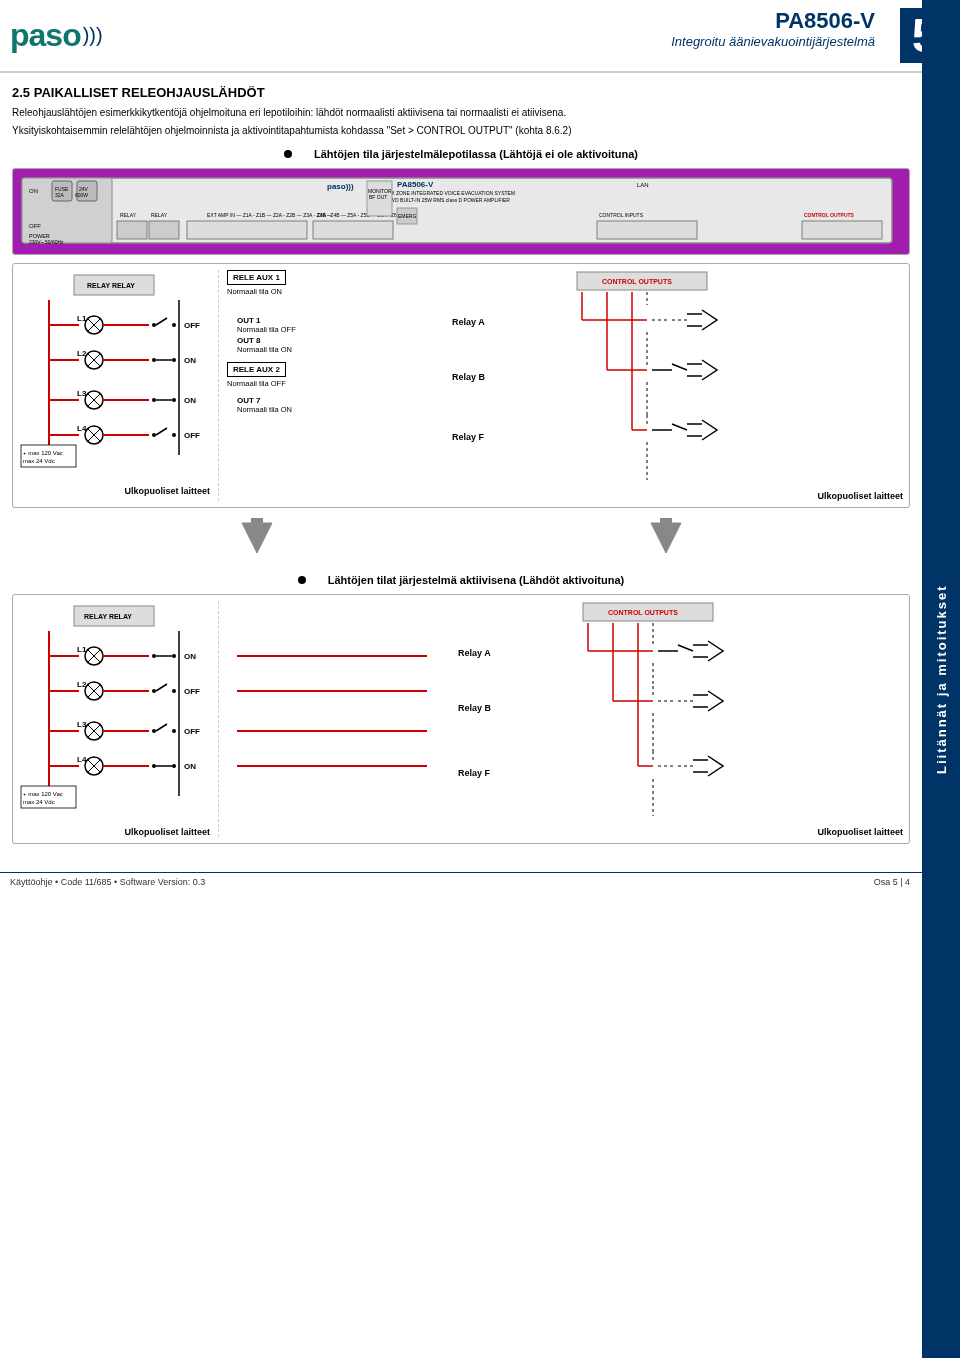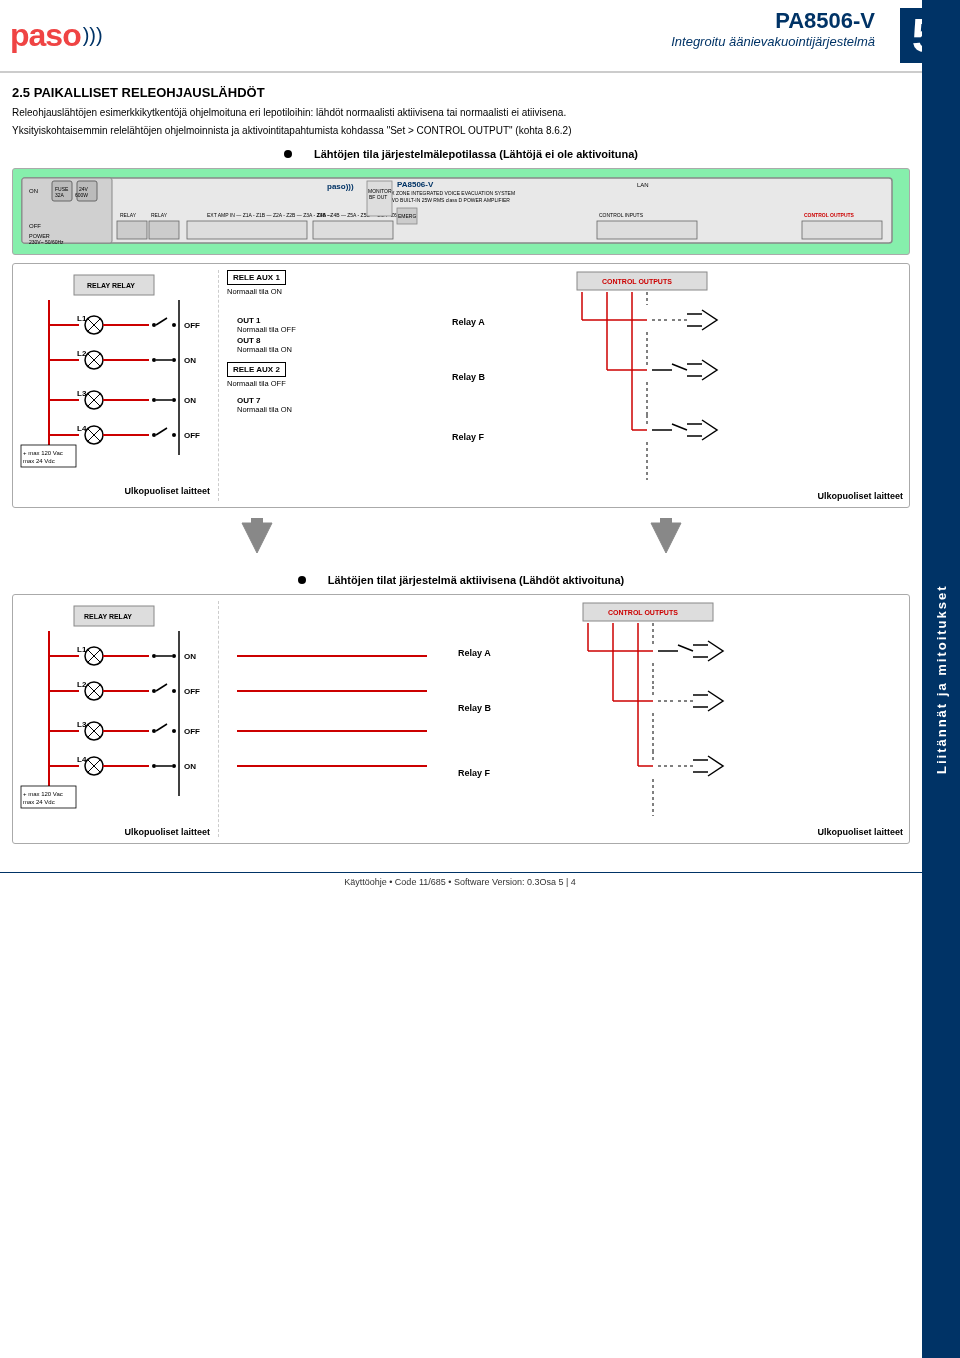--- a/index.html
+++ b/index.html
@@ -25,21 +25,21 @@
 
     .logo-area {
       display: flex;
       align-items: center;
       width: 140px;
     }
 
     .logo-text {
       font-size: 32px;
       font-weight: 900;
-      color: #ef4444;
+      color: #0f766e;
       letter-spacing: -1px;
     }
 
     .logo-waves {
       color: #003366;
       font-size: 20px;
       margin-left: 2px;
     }
 
     .product-title {
@@ -126,21 +126,21 @@
       background: #000;
       border-radius: 50%;
       display: inline-block;
       flex-shrink: 0;
     }
 
     
     .footer {
       border-top: 1.5px solid #003366;
       display: flex;
-      justify-content: center;
+      justify-content: space-between;
       padding: 4px 50px 4px 10px;
       font-size: 9px;
       color: #333;
       margin-top: 10px;
     }
 
     .ulkopuoliset {
       font-size: 9px;
       font-weight: bold;
       margin-top: 4px;
@@ -172,21 +172,21 @@
     <span>2.5</span> <span>PAIKALLISET RELEOHJAUSLÄHDÖT</span>
   </div>
   <div class="section-desc">Releohjauslähtöjen esimerkkikytkentöjä ohjelmoituna eri lepotiloihin: lähdöt normaalisti aktiivisena tai normaalisti ei atiivisena.</div>
   <div class="section-desc">Yksityiskohtaisemmin relelähtöjen ohjelmoinnista ja aktivointitapahtumista kohdassa "Set &gt; CONTROL OUTPUT" (kohta 8.6.2)</div>
 
   <div class="bullet-heading">
     <span class="bullet-dot"></span>
     <span>Lähtöjen tila järjestelmälepotilassa (Lähtöjä ei ole aktivoituna)</span>
   </div>
 
-  <div style="border:1.5px solid #aaa;border-radius:3px;padding:4px;margin-bottom:8px;background:#86efac;position:relative;">
+  <div style="border:1.5px solid #aaa;border-radius:3px;padding:4px;margin-bottom:8px;background:#a21caf;position:relative;">
     <svg width="880" height="75">
 
       <rect x="5" y="5" width="870" height="65" rx="3" ry="3" fill="#e8e8e8" stroke="#888" stroke-width="1.5"></rect>
 
       <rect x="5" y="5" width="90" height="65" rx="2" ry="2" fill="#d0d0d0" stroke="#888" stroke-width="1"></rect>
 
       <text x="12" y="20" font-size="6" fill="#000">ON</text>
       <text x="12" y="55" font-size="6" fill="#000">OFF</text>
       <text x="12" y="65" font-size="5.5" fill="#000">POWER</text>
       <text x="12" y="71" font-size="5" fill="#000">230V~ 50/60Hz</text>

